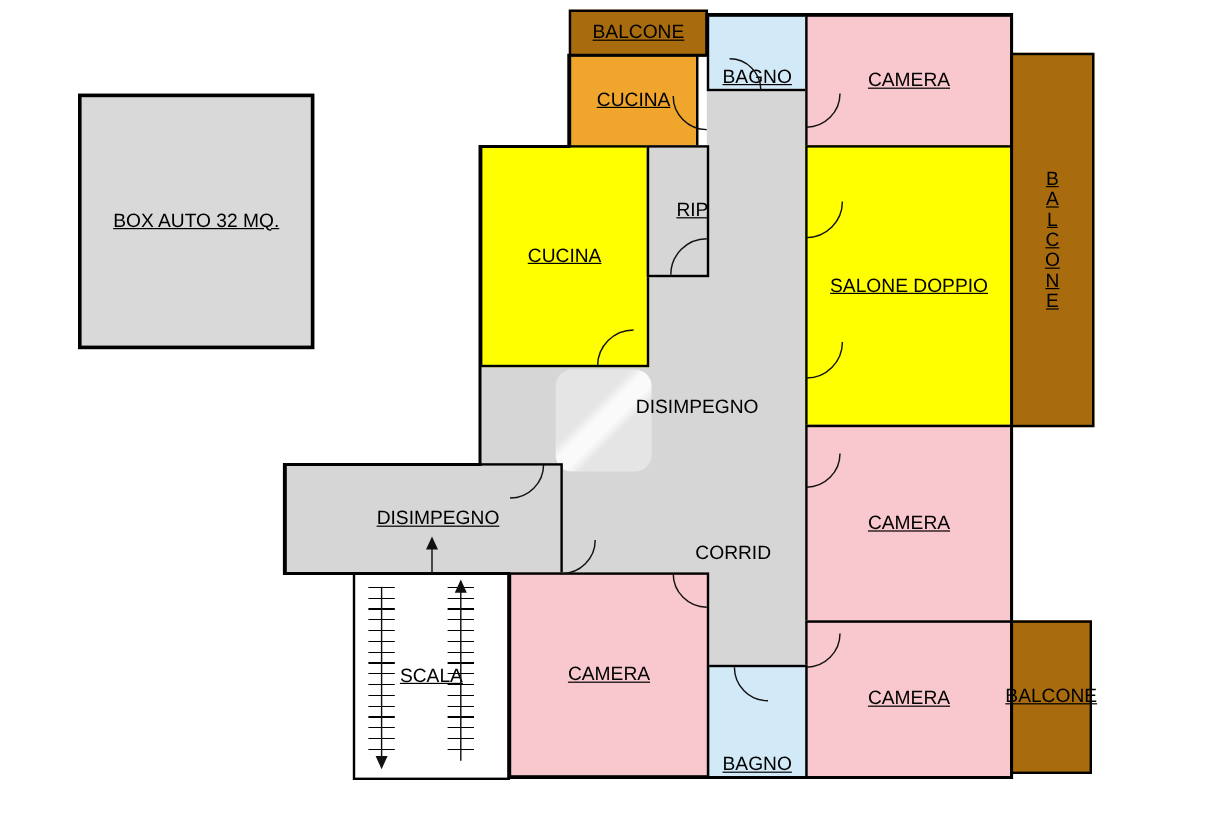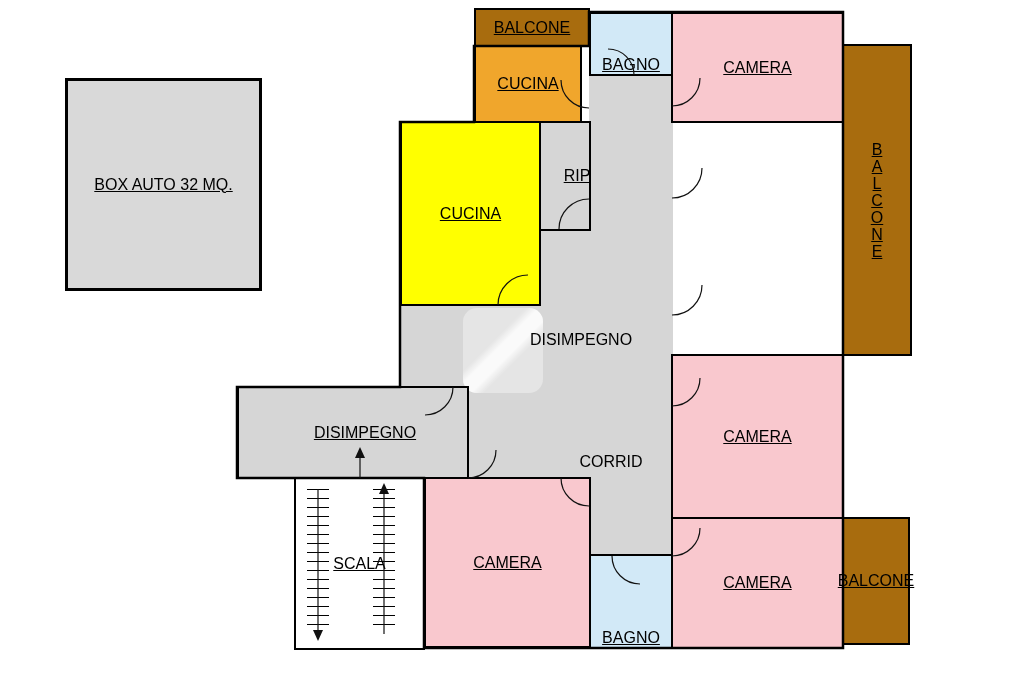--- a/index.html
+++ b/index.html
@@ -68,20 +68,23 @@
   </div>
 
   <div class="room c-bedroom" style="left:671px;top:12px;width:173px;height:111px">
     <span class="lbl">CAMERA</span>
   </div>
 
   <div class="room c-balcony" style="left:842px;top:44px;width:70px;height:312px">
     <span class="lbl vtext">BALCONE</span>
   </div>
 
+  <div class="room c-living" style="left:671px;top:121px;width:173px;height:235px">
+    <span class="lbl">SALONE DOPPIO</span>
+  </div>
 
   <div class="room c-living" style="left:400px;top:121px;width:141px;height:185px">
     <span class="lbl">CUCINA</span>
   </div>
 
   <div class="room c-hall" style="left:539px;top:121px;width:52px;height:110px">
     <span class="lbl">RIP</span>
   </div>
 
   <div class="room c-hall" style="left:237px;top:386px;width:232px;height:93px">

